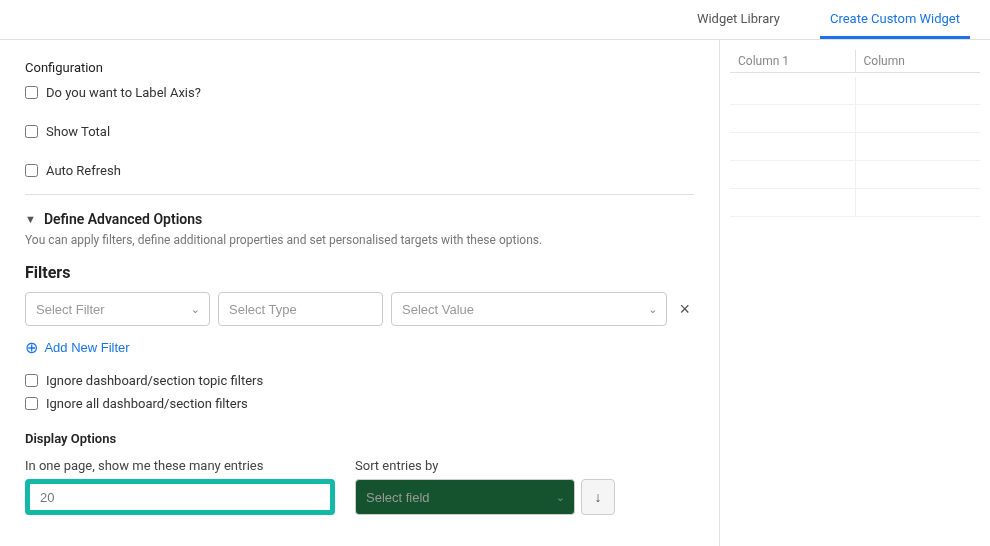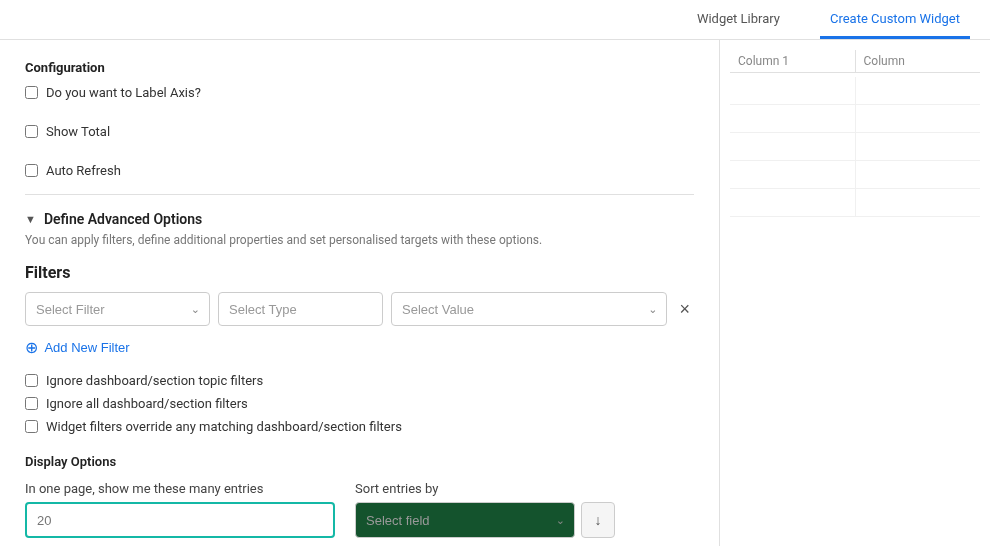--- a/index.html
+++ b/index.html
@@ -55,21 +55,21 @@
 
     
     .right-panel {
       flex: 1;
       padding: 10px;
       overflow: hidden;
     }
 
     .section-title {
       font-size: 13px;
-      font-weight: 700;
+      font-weight: 400;
       color: #222;
       margin-bottom: 10px;
     }
 
     .checkbox-group {
       display: flex;
       flex-direction: column;
       gap: 24px;
       margin-bottom: 16px;
     }
@@ -236,21 +236,21 @@
     }
 
     .display-col-label {
       font-size: 13px;
       color: #444;
     }
 
     .display-input {
       height: 36px;
       width: 310px;
-      border: 2px solid #14b8a6;
+      border: 5px solid #14b8a6;
       border-radius: 4px;
       padding: 0 10px;
       font-size: 13px;
       color: #bbb;
     }
 
     .sort-wrap {
       display: flex;
       align-items: center;
       gap: 6px;
@@ -400,24 +400,20 @@
 
     <div class="checkbox-options">
       <label class="checkbox-item">
         <input type="checkbox" style="">
         <span>Ignore dashboard/section topic filters</span>
       </label>
       <label class="checkbox-item">
         <input type="checkbox" style="">
         <span>Ignore all dashboard/section filters</span>
       </label>
-      <label class="checkbox-item">
-        <input type="checkbox" style="">
-        <span>Widget filters override any matching dashboard/section filters</span>
-      </label>
     </div>
 
     <div class="display-options-title">Display Options</div>
 
     <div class="display-row">
       <div class="display-col">
         <label class="display-col-label">In one page, show me these many entries</label>
         <input type="text" class="display-input" placeholder="20" style="">
       </div>
       <div class="display-col">

